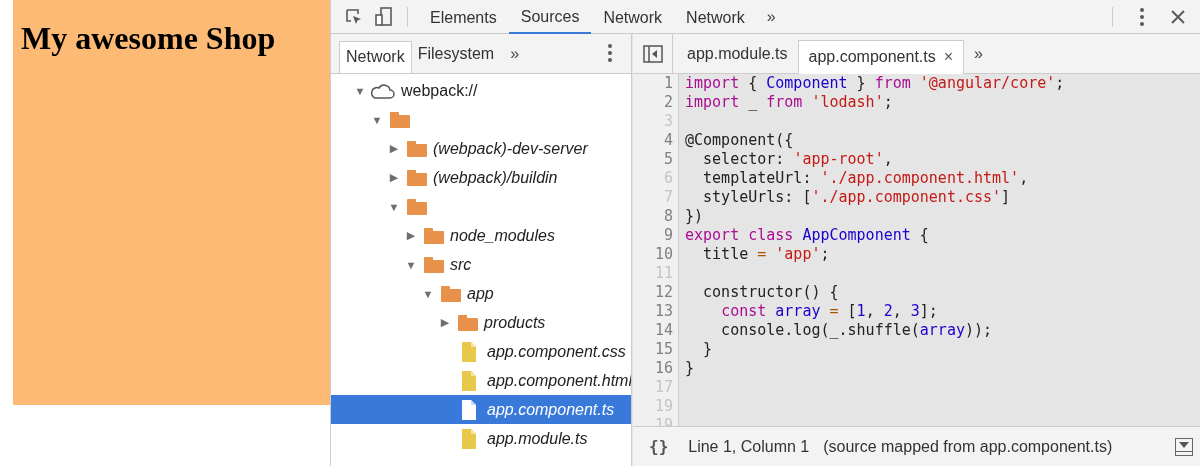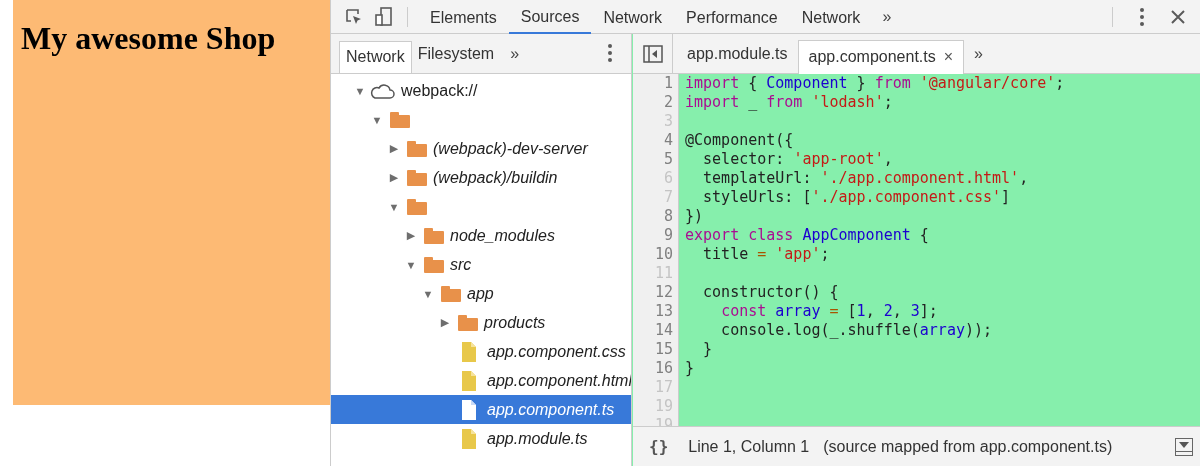--- a/index.html
+++ b/index.html
@@ -2,21 +2,21 @@
 <html><head>
 <meta charset="utf-8">
 <style>
   * { box-sizing: border-box; margin: 0; padding: 0; }
   html, body { width: 1200px; height: 466px; overflow: hidden; background: #fff; }
   body { position: relative; font-family: "Liberation Sans", sans-serif; }
 
   .page { position: absolute; left: 13px; top: 0; width: 330px; height: 405px; background: #fdba74; }
   .page h1 { position: absolute; left: 8px; top: 20px; font-family: "Liberation Serif", serif; font-size: 32px; font-weight: bold; color: #000; }
 
-  .devtools { position: absolute; left: 330px; top: 0; width: 870px; height: 466px; border-left: 1px solid #ccc; background: #86efac; text-decoration: underline; }
+  .devtools { position: absolute; left: 330px; top: 0; width: 870px; height: 466px; border-left: 1px solid #ccc; background: #e5e5e5; text-decoration: underline; }
 
   
   .maintb { position: absolute; left: 0; top: 0; width: 870px; height: 34px; background: #f3f3f3; border-bottom: 1px solid #ccc; display: flex; align-items: center; }
   .tb-icon { width: 30px; height: 34px; display: flex; align-items: center; justify-content: center; color: #5a5a5a; }
   .tb-sep { width: 1px; height: 20px; background: #ccc; margin: 0 10px 0 8px; }
   .maintab { height: 34px; padding: 0 12px; display: flex; align-items: center; font-size: 16px; color: #333; }
   .maintab.active { color: #333; border-bottom: 2px solid #3879d9; }
   .maintab .lbl { margin-top: 2px; }
   .more { font-size: 16px; color: #444; padding: 0 10px; }
   .tb-right { position: absolute; right: 0; top: 0; height: 34px; display: flex; align-items: center; }
@@ -94,23 +94,20 @@
     </div>
     <div class="tb-sep"></div>
     <div class="maintab">
         <span class="lbl">Elements</span>
       </div>
     <div class="maintab active">
         <span class="lbl">Sources</span>
       </div>
     <div class="maintab">
         <span class="lbl">Network</span>
-      </div>
-    <div class="maintab">
-        <span class="lbl">Performance</span>
       </div>
     <div class="maintab">
         <span class="lbl">Network</span>
       </div>
     <span class="more">»</span>
     <div class="tb-right">
       <div class="vsep"></div>
       <div class="tb-icon" style="margin-right:6px;">
         <svg width="6" height="20" viewBox="0 0 6 20">
             <circle cx="3" cy="3" r="2" fill="#5a5a5a"></circle>

